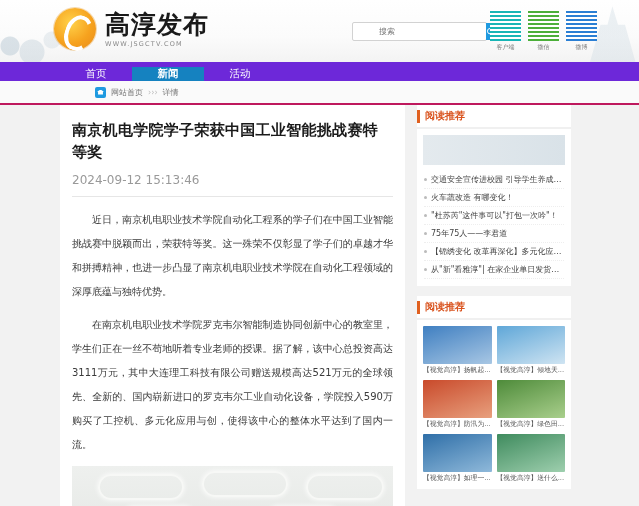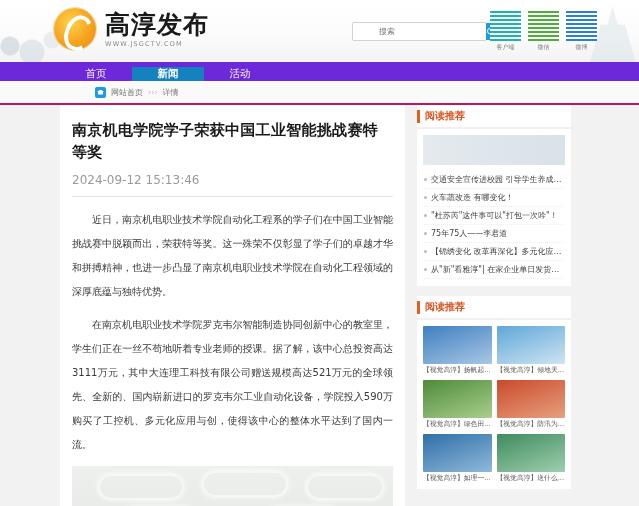--- a/index.html
+++ b/index.html
@@ -296,28 +296,28 @@
         <div class="thumb-grid">
           <div class="thumb">
             <div class="thumb-img" style="background:linear-gradient(160deg,#3f7fc1,#a8c7e4);"></div>
             <div class="thumb-cap">【视觉高淳】扬帆起...</div>
           </div>
           <div class="thumb">
             <div class="thumb-img" style="background:linear-gradient(160deg,#5fa7d8,#cfe4f2);"></div>
             <div class="thumb-cap">【视觉高淳】倾地天...</div>
           </div>
           <div class="thumb">
+            <div class="thumb-img" style="background:linear-gradient(160deg,#c94a2b,#e8a07e);"></div>
+            <div class="thumb-cap">【视觉高淳】防汛为...</div>
+          </div>
+          <div class="thumb">
             <div class="thumb-img" style="background:linear-gradient(160deg,#4e8b3a,#a9cf8c);"></div>
             <div class="thumb-cap">【视觉高淳】绿色田...</div>
           </div>
           <div class="thumb">
-            <div class="thumb-img" style="background:linear-gradient(160deg,#c94a2b,#e8a07e);"></div>
-            <div class="thumb-cap">【视觉高淳】防汛为...</div>
-          </div>
-          <div class="thumb">
             <div class="thumb-img" style="background:linear-gradient(160deg,#2f6fa8,#8fb9da);"></div>
             <div class="thumb-cap">【视觉高淳】如理一...</div>
           </div>
           <div class="thumb">
             <div class="thumb-img" style="background:linear-gradient(160deg,#3f8b5e,#9ecfae);"></div>
             <div class="thumb-cap">【视觉高淳】送什么...</div>
           </div>
         </div>
       </div>
 

